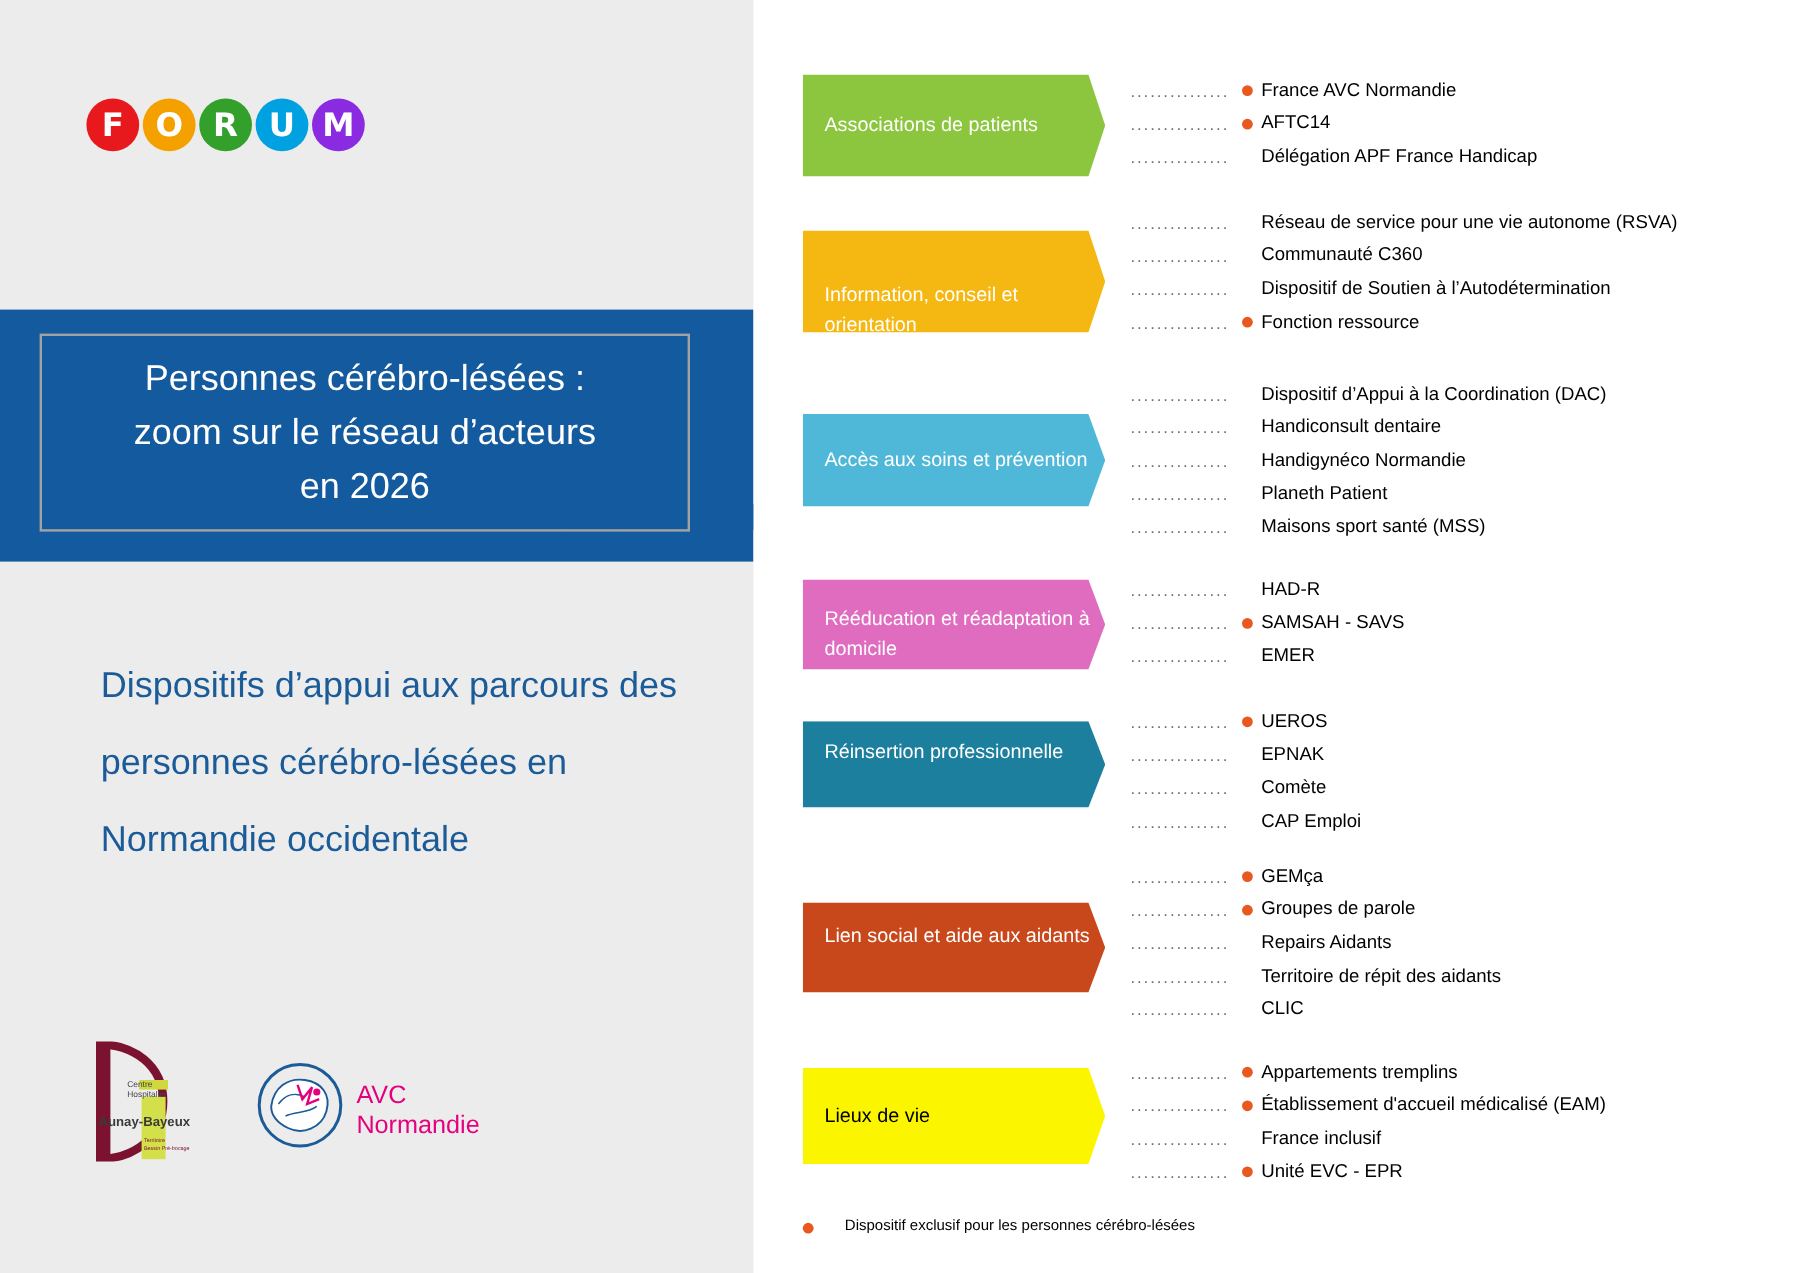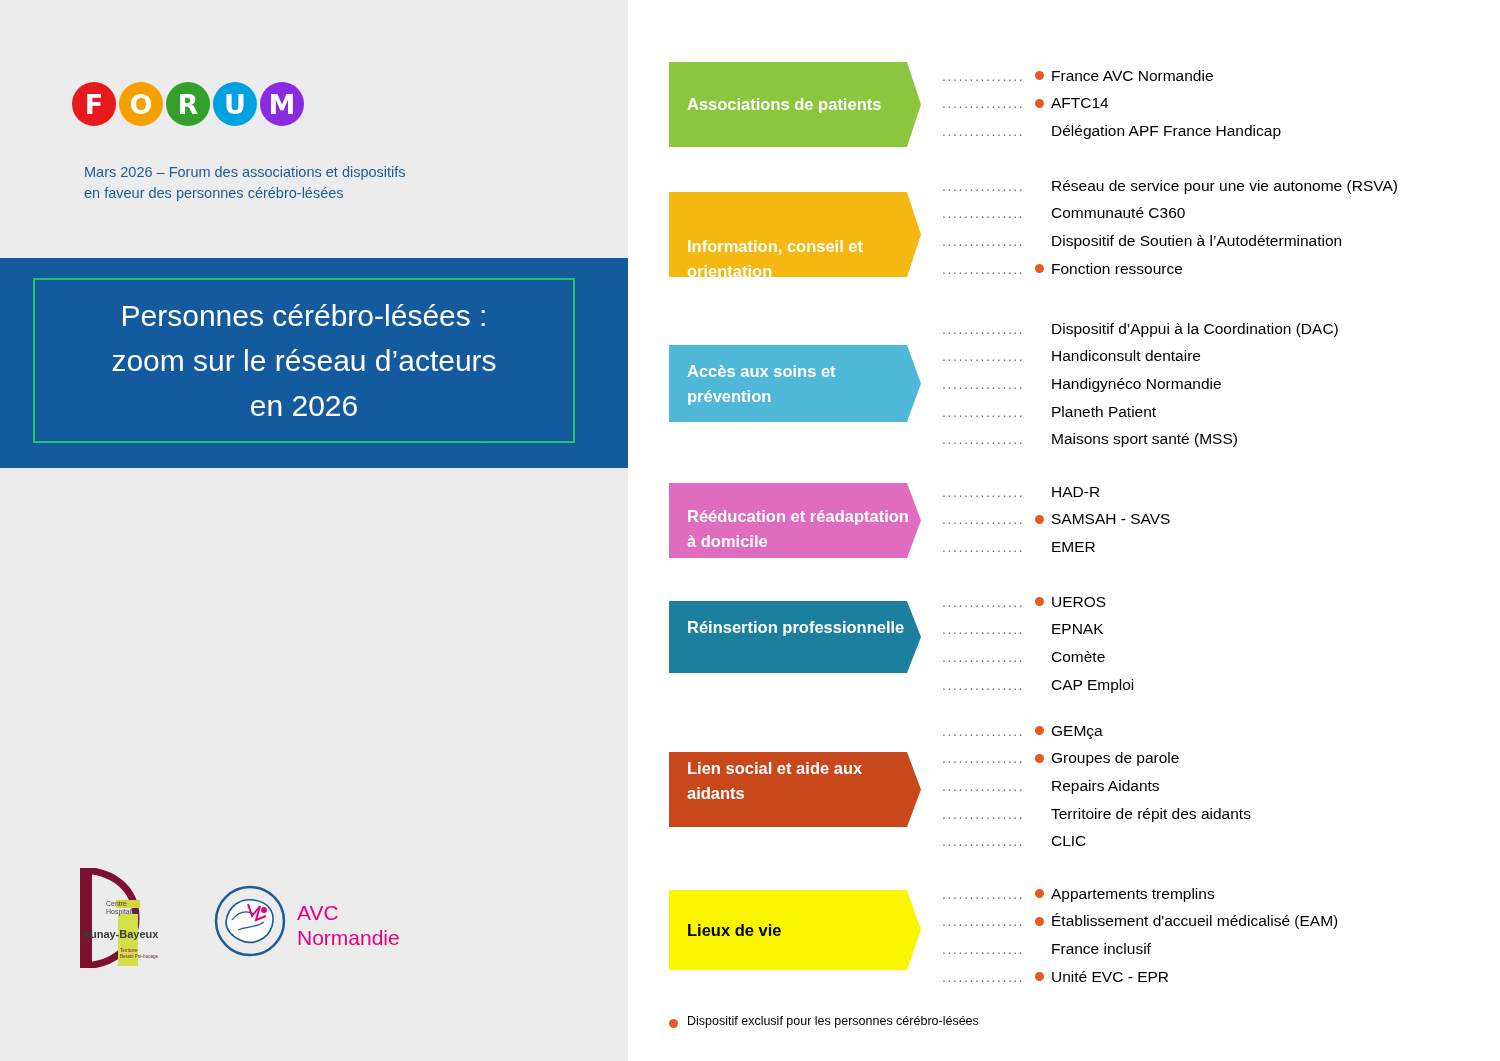--- a/index.html
+++ b/index.html
@@ -74,21 +74,21 @@
   }
   #blue-banner-wave {
     position: absolute;
     left: 0; top: 420px;
     width: 632px; height: 70px;
   }
   #banner-box {
     position: absolute;
     left: 33px; top: 278px;
     width: 542px; height: 165px;
-    border: 2px solid #22c55e;
+    border: 2px solid #a3a3a3;
     box-sizing: border-box;
     display: flex;
     align-items: center;
     justify-content: center;
   }
   #banner-title {
     color: #ffffff;
     text-align: center;
     font-size: 30px;
     line-height: 45px;
@@ -144,21 +144,21 @@
     left: 0;
     width: 868px;
   }
   .cat-tag {
     position: absolute;
     left: 37px;
     width: 252px;
     color: #ffffff;
     font-size: 16.5px;
     line-height: 25px;
-    font-weight: 700;
+    font-weight: 400;
     box-sizing: border-box;
     padding: 0 0 0 18px;
     display: flex;
     align-items: center;
   }
   .cat-tag .tag-body {
     position: relative;
     z-index: 2;
   }
   .items {
@@ -196,21 +196,21 @@
   .item-label {
     white-space: nowrap;
   }
 
   
   #legend {
     position: absolute;
     left: 669px; top: 1014px;
     display: flex;
     align-items: flex-end;
-    gap: 9px;
+    gap: 26px;
   }
   #legend .bullet { width: 9px; height: 9px; }
   #legend-text {
     font-size: 12.5px;
     color: #000000;
   }
 </style>
 </head>
 <body>
 
@@ -219,31 +219,31 @@
   <div id="left-panel">
 
     <div id="forum-logo">
         <div class="forum-letter" style="background: rgb(232, 25, 28);">F</div>
         <div class="forum-letter" style="background: rgb(244, 161, 0);">O</div>
         <div class="forum-letter" style="background: rgb(51, 160, 44);">R</div>
         <div class="forum-letter" style="background: rgb(0, 161, 224);">U</div>
         <div class="forum-letter" style="background: rgb(138, 43, 226);">M</div>
       </div>
 
-    <div id="subtitle-date">Mars 2026 – Forum des associations et dispositifs<br>en faveur des personnes cérébro-lésées</div>
 
     <div id="blue-banner"></div>
     <svg id="blue-banner-wave" viewBox="0 0 632 70" preserveAspectRatio="none">
       <path d="M0,0 L632,0 L632,22 C500,2 420,48 300,44 C190,40 90,14 0,42 Z" fill="#145a9e"></path>
     </svg>
 
     <div id="banner-box">
       <div id="banner-title">Personnes cérébro-lésées :<br>zoom sur le réseau d’acteurs<br>en 2026</div>
     </div>
 
+    <div id="left-headline">Dispositifs d’appui aux parcours des personnes cérébro-lésées en Normandie occidentale</div>
 
     <div id="logos">
 
       <svg id="ch-logo" viewBox="0 0 120 100">
         <path d="M8,2 L8,98 L20,98 L20,2 Z" fill="#7b1230"></path>
         <path d="M8,2 C40,2 64,20 64,50 C64,80 40,98 8,98" fill="none" stroke="#7b1230" stroke-width="7"></path>
         <rect x="46" y="46" width="20" height="52" fill="#d4e04a"></rect>
         <rect x="44" y="32" width="24" height="8" fill="#cfd93f"></rect>
         <text x="34" y="38" font-family="Liberation Sans, sans-serif" font-size="7" fill="#444">Centre</text>
         <text x="34" y="46" font-family="Liberation Sans, sans-serif" font-size="7" fill="#444">Hospitalier</text>

